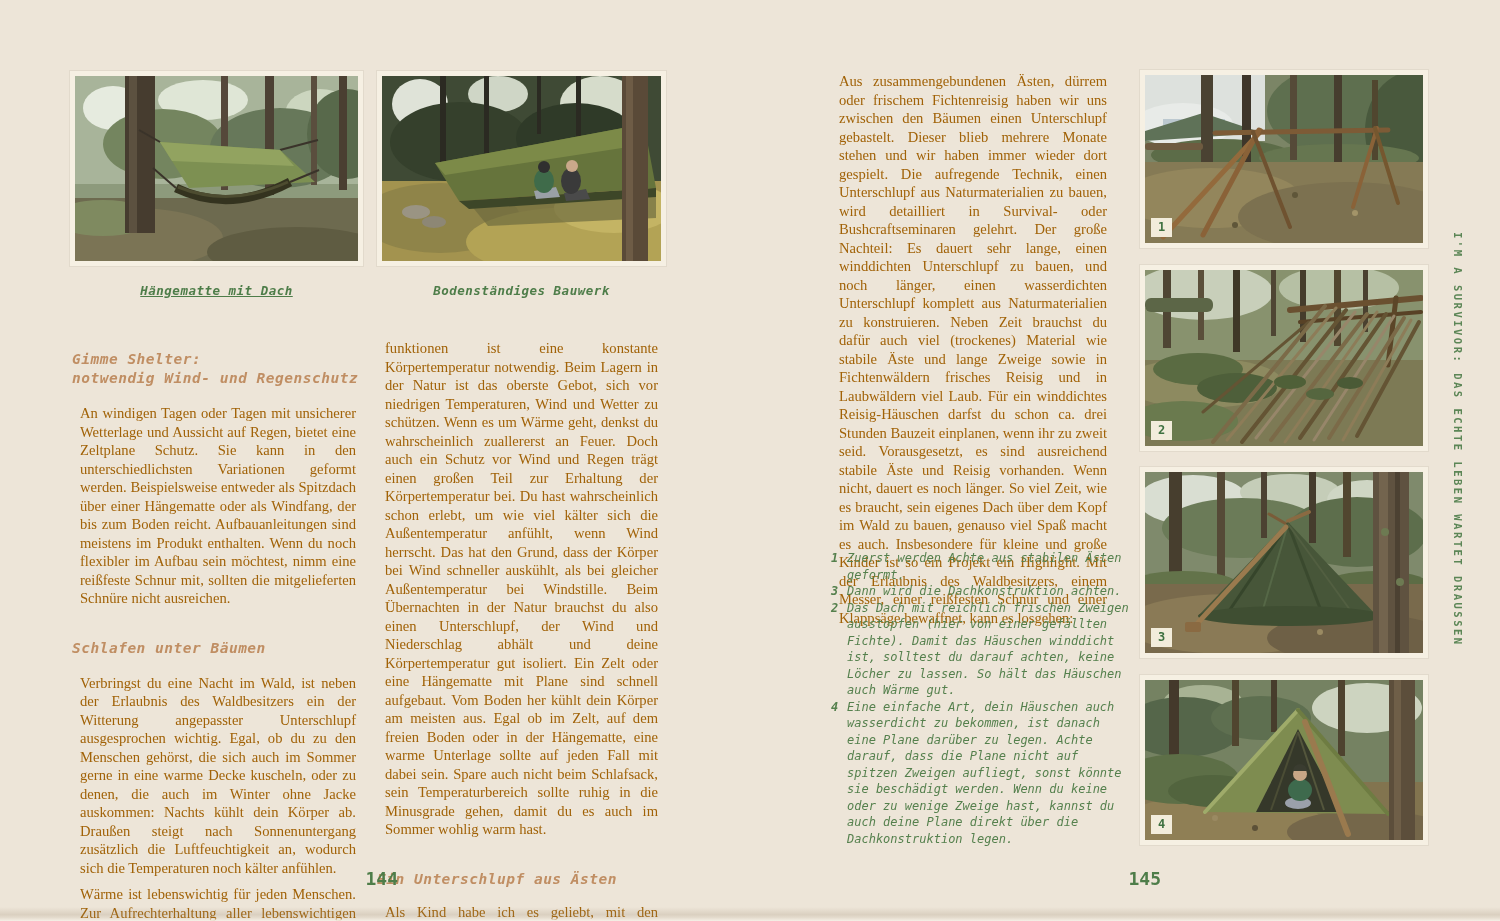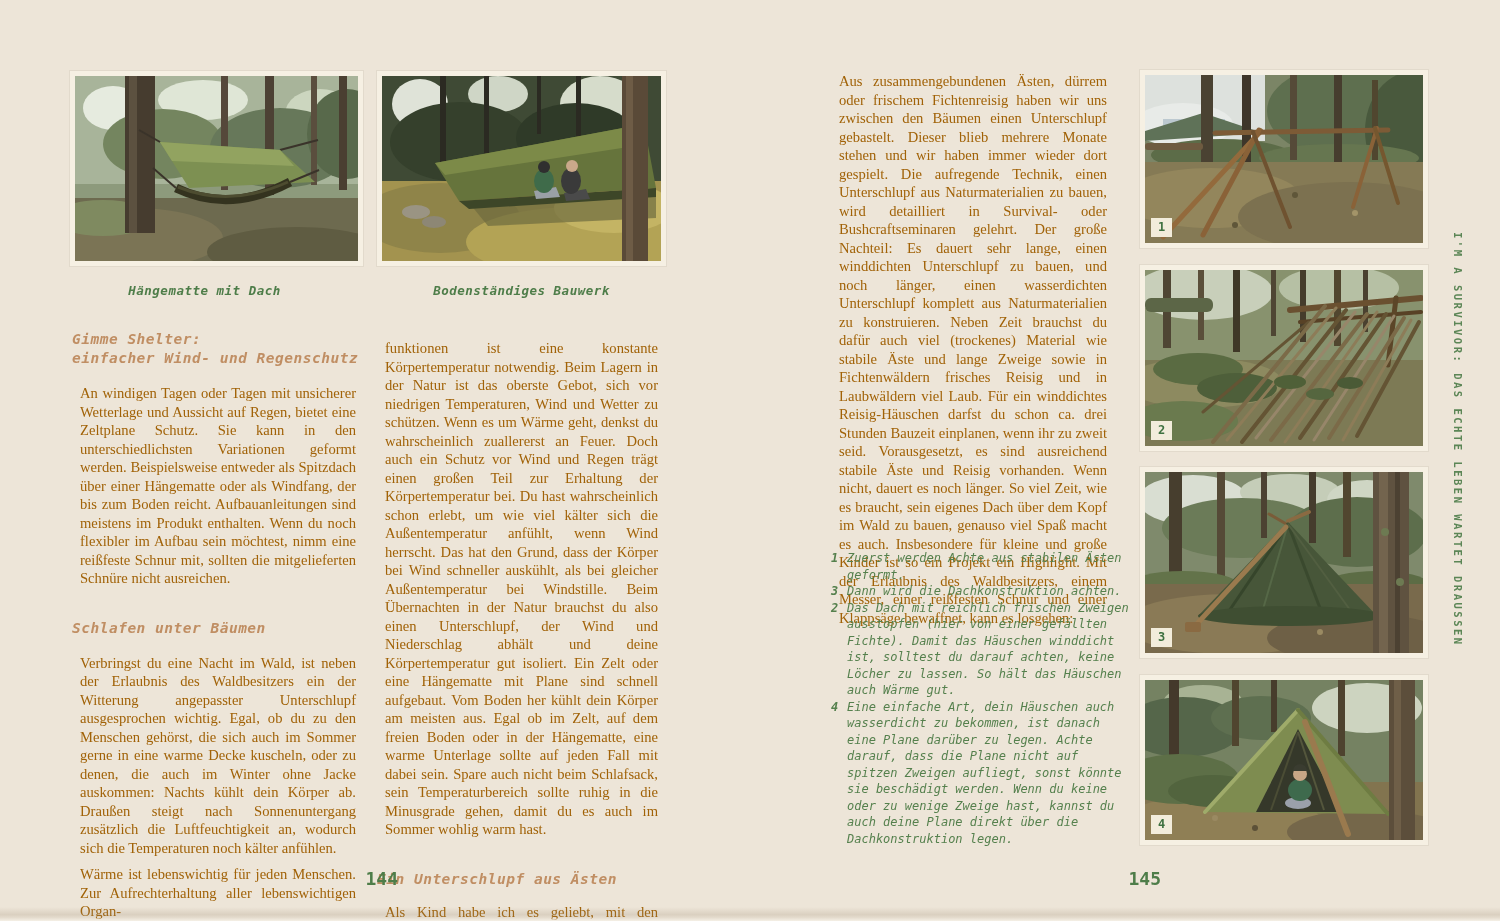--- a/index.html
+++ b/index.html
@@ -129,27 +129,27 @@
     <ellipse cx="162" cy="105" rx="10" ry="12" fill="#3f6b4a"></ellipse>
     <circle cx="162" cy="91" r="6" fill="#2f2f2f"></circle>
     <polygon points="182,117 204,113 208,123 184,125" fill="#4a4a4a"></polygon>
     <ellipse cx="189" cy="105" rx="10" ry="13" fill="#3a3a3a"></ellipse>
     <circle cx="190" cy="90" r="6" fill="#c9a88a"></circle>
     <rect x="240" width="26" height="185" fill="#5a4a38"></rect>
     <rect x="244" width="7" height="185" fill="#6e5c46"></rect>
   </svg>
 </div>
 
-<div class="caption" style="left:58px;top:283px;width:293px;">Hängematte mit Dach</div>
+<div class="caption" style="left:70px;top:283px;width:293px;text-decoration:underline;">Hängematte mit Dach</div>
 <div class="caption" style="left:377px;top:283px;width:289px;">Bodenständiges Bauwerk</div>
 
 <div class="col" style="left:72px;top:330px;width:292px;">
   <h2 class="heading" style="line-height:19px;">
-    <span style="display:block;">Gimme Shelter:</span>
-    <span style="display:block;">einfacher Wind- und Regenschutz</span>
+    <span style="display:block;margin-top:20px;">Gimme Shelter:</span>
+    <span style="display:block;">notwendig Wind- und Regenschutz</span>
   </h2>
   <p class="bodytext mt16">An windigen Tagen oder Tagen mit unsicherer Wetterlage und Aussicht auf Regen, bietet eine Zeltplane Schutz. Sie kann in den unterschiedlichsten Variationen geformt werden. Beispielsweise entweder als Spitzdach über einer Hängematte oder als Windfang, der bis zum Boden reicht. Aufbauanleitungen sind meistens im Produkt enthalten. Wenn du noch flexibler im Aufbau sein möchtest, nimm eine reißfeste Schnur mit, sollten die mitgelieferten Schnüre nicht ausreichen.</p>
   <h2 class="heading mt24">Schlafen unter Bäumen</h2>
   <p class="bodytext mt18">Verbringst du eine Nacht im Wald, ist neben der Erlaubnis des Waldbesitzers ein der Witterung angepasster Unterschlupf ausgesprochen wichtig. Egal, ob du zu den Menschen gehörst, die sich auch im Sommer gerne in eine warme Decke kuscheln, oder zu denen, die auch im Winter ohne Jacke auskommen: Nachts kühlt dein Körper ab. Draußen steigt nach Sonnenuntergang zusätzlich die Luftfeuchtigkeit an, wodurch sich die Temperaturen noch kälter anfühlen.</p>
   <p class="bodytext">Wärme ist lebenswichtig für jeden Menschen. Zur Aufrechterhaltung aller lebenswichtigen Organ-</p>
 </div>
 
 <div class="col" style="left:377px;top:331px;width:289px;">
   <p class="bodytext">funktionen ist eine konstante Körpertemperatur notwendig. Beim Lagern in der Natur ist das oberste Gebot, sich vor niedrigen Temperaturen, Wind und Wetter zu schützen. Wenn es um Wärme geht, denkst du wahrscheinlich zuallererst an Feuer. Doch auch ein Schutz vor Wind und Regen trägt einen großen Teil zur Erhaltung der Körpertemperatur bei. Du hast wahrscheinlich schon erlebt, um wie viel kälter sich die Außentemperatur anfühlt, wenn Wind herrscht. Das hat den Grund, dass der Körper bei Wind schneller auskühlt, als bei gleicher Außentemperatur bei Windstille. Beim Übernachten in der Natur brauchst du also einen Unterschlupf, der Wind und Niederschlag abhält und deine Körpertemperatur gut isoliert. Ein Zelt oder eine Hängematte mit Plane sind schnell aufgebaut. Vom Boden her kühlt dein Körper am meisten aus. Egal ob im Zelt, auf dem freien Boden oder in der Hängematte, eine warme Unterlage sollte auf jeden Fall mit dabei sein. Spare auch nicht beim Schlafsack, sein Temperaturbereich sollte ruhig in die Minusgrade gehen, damit du es auch im Sommer wohlig warm hast.</p>
   <h2 class="heading mt24">Ein Unterschlupf aus Ästen</h2>

